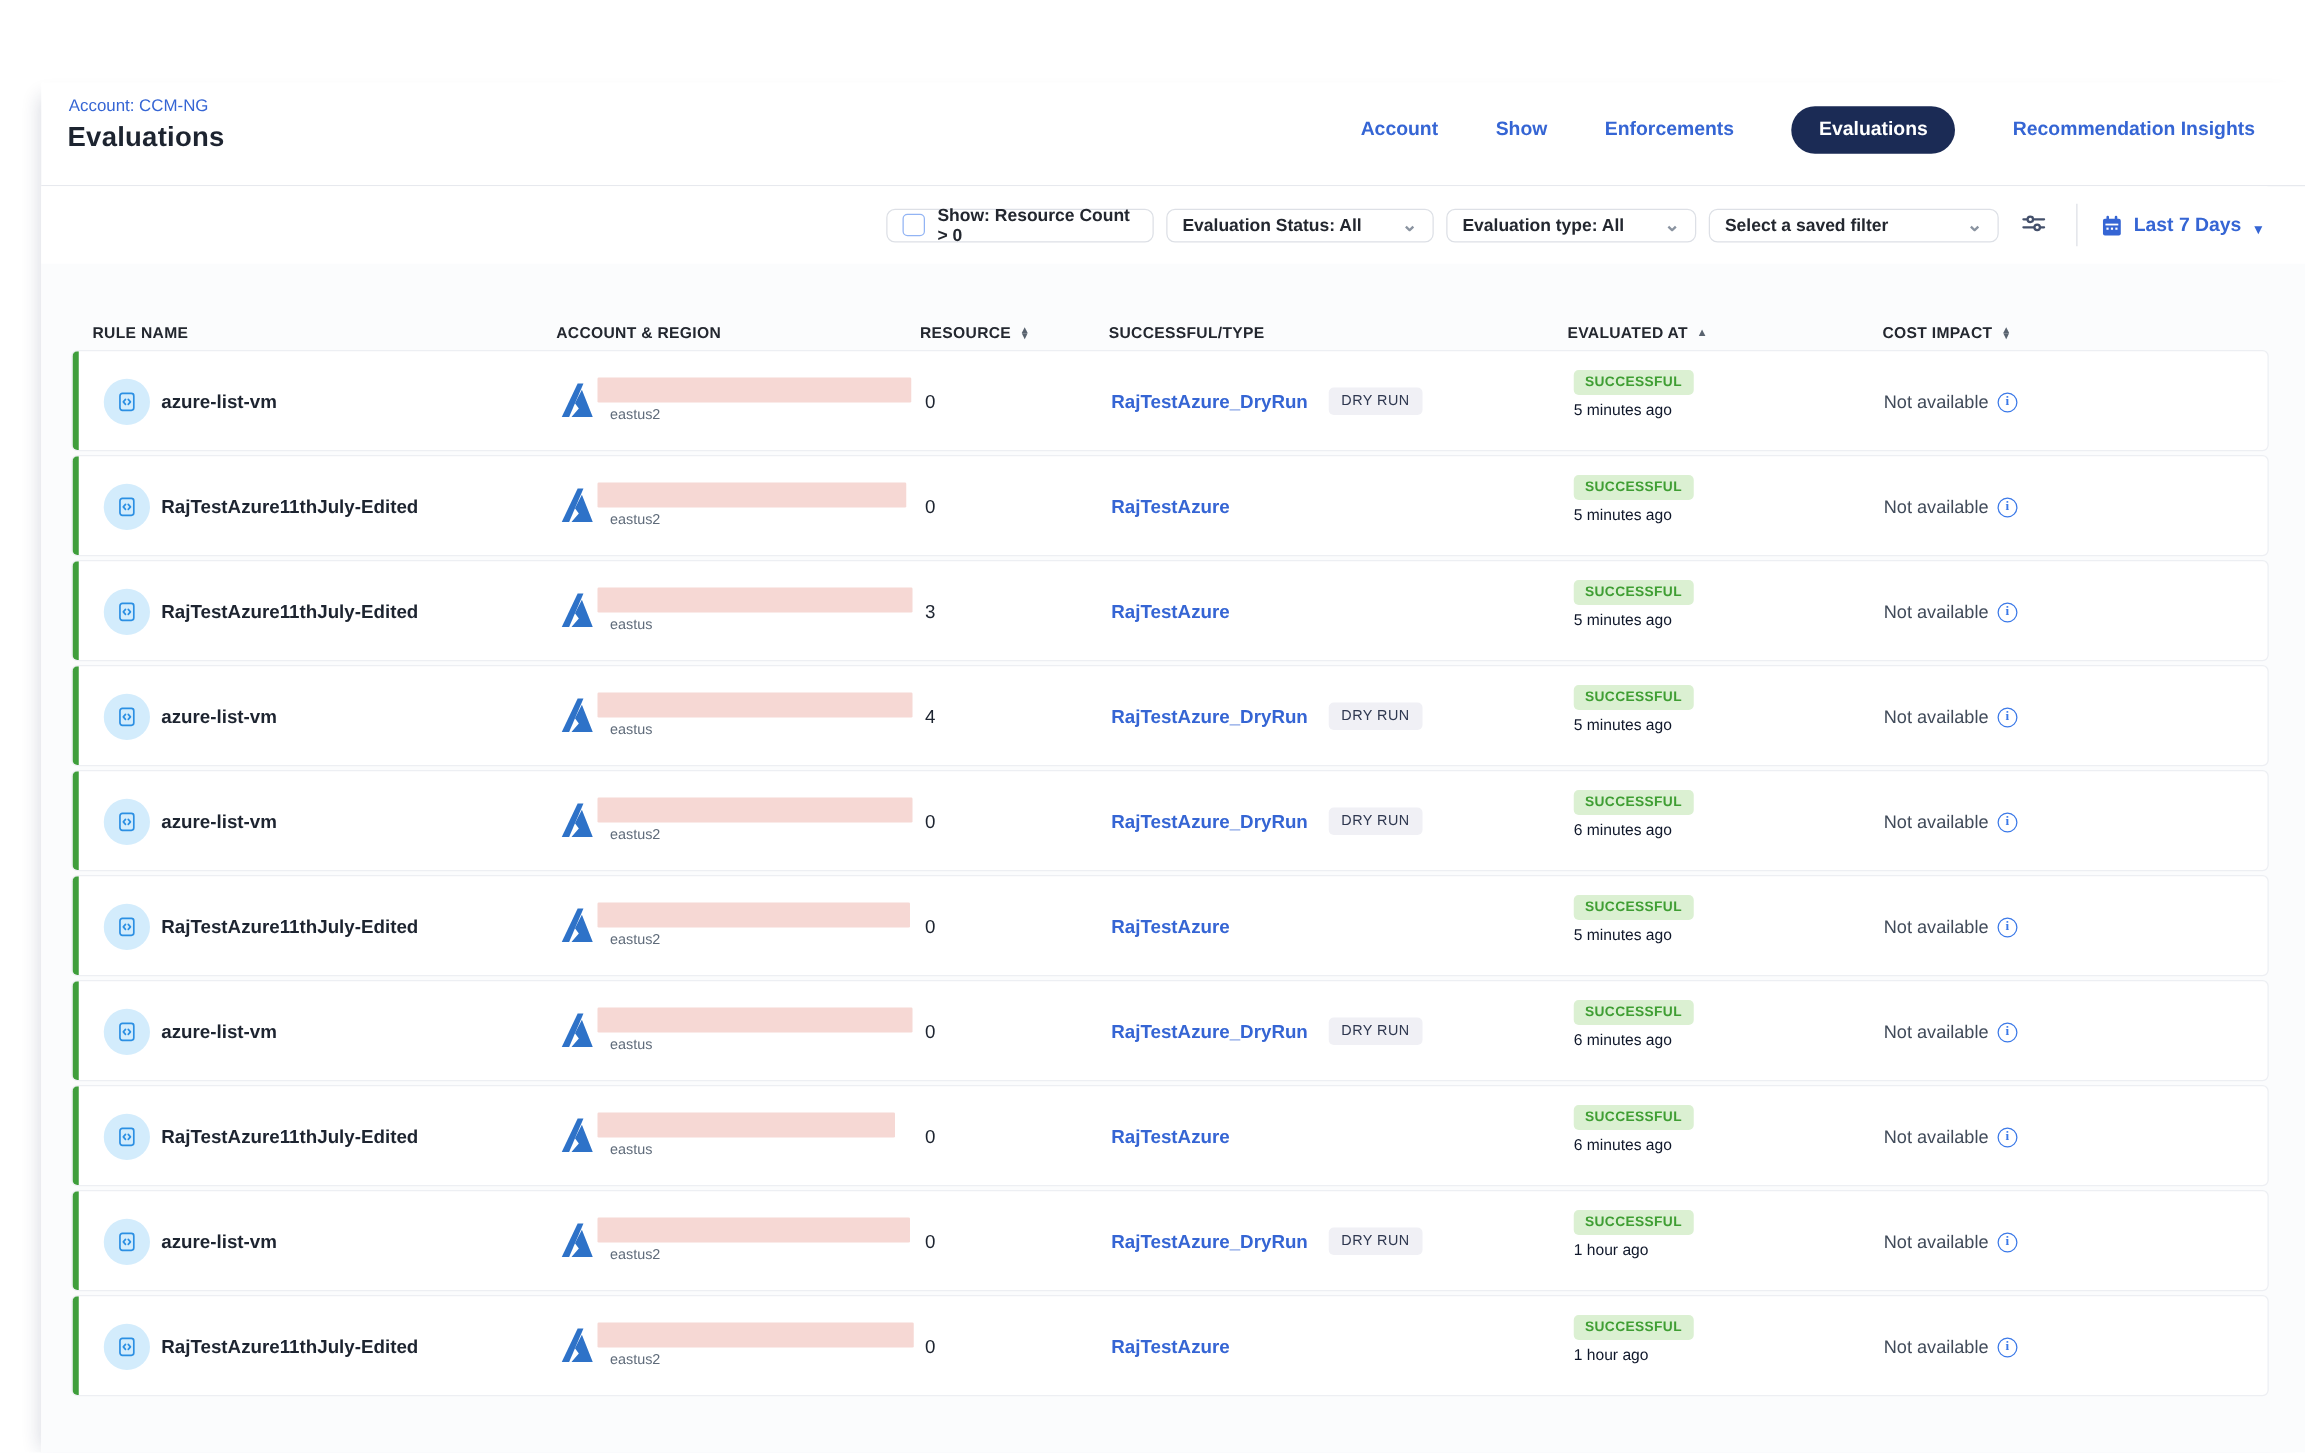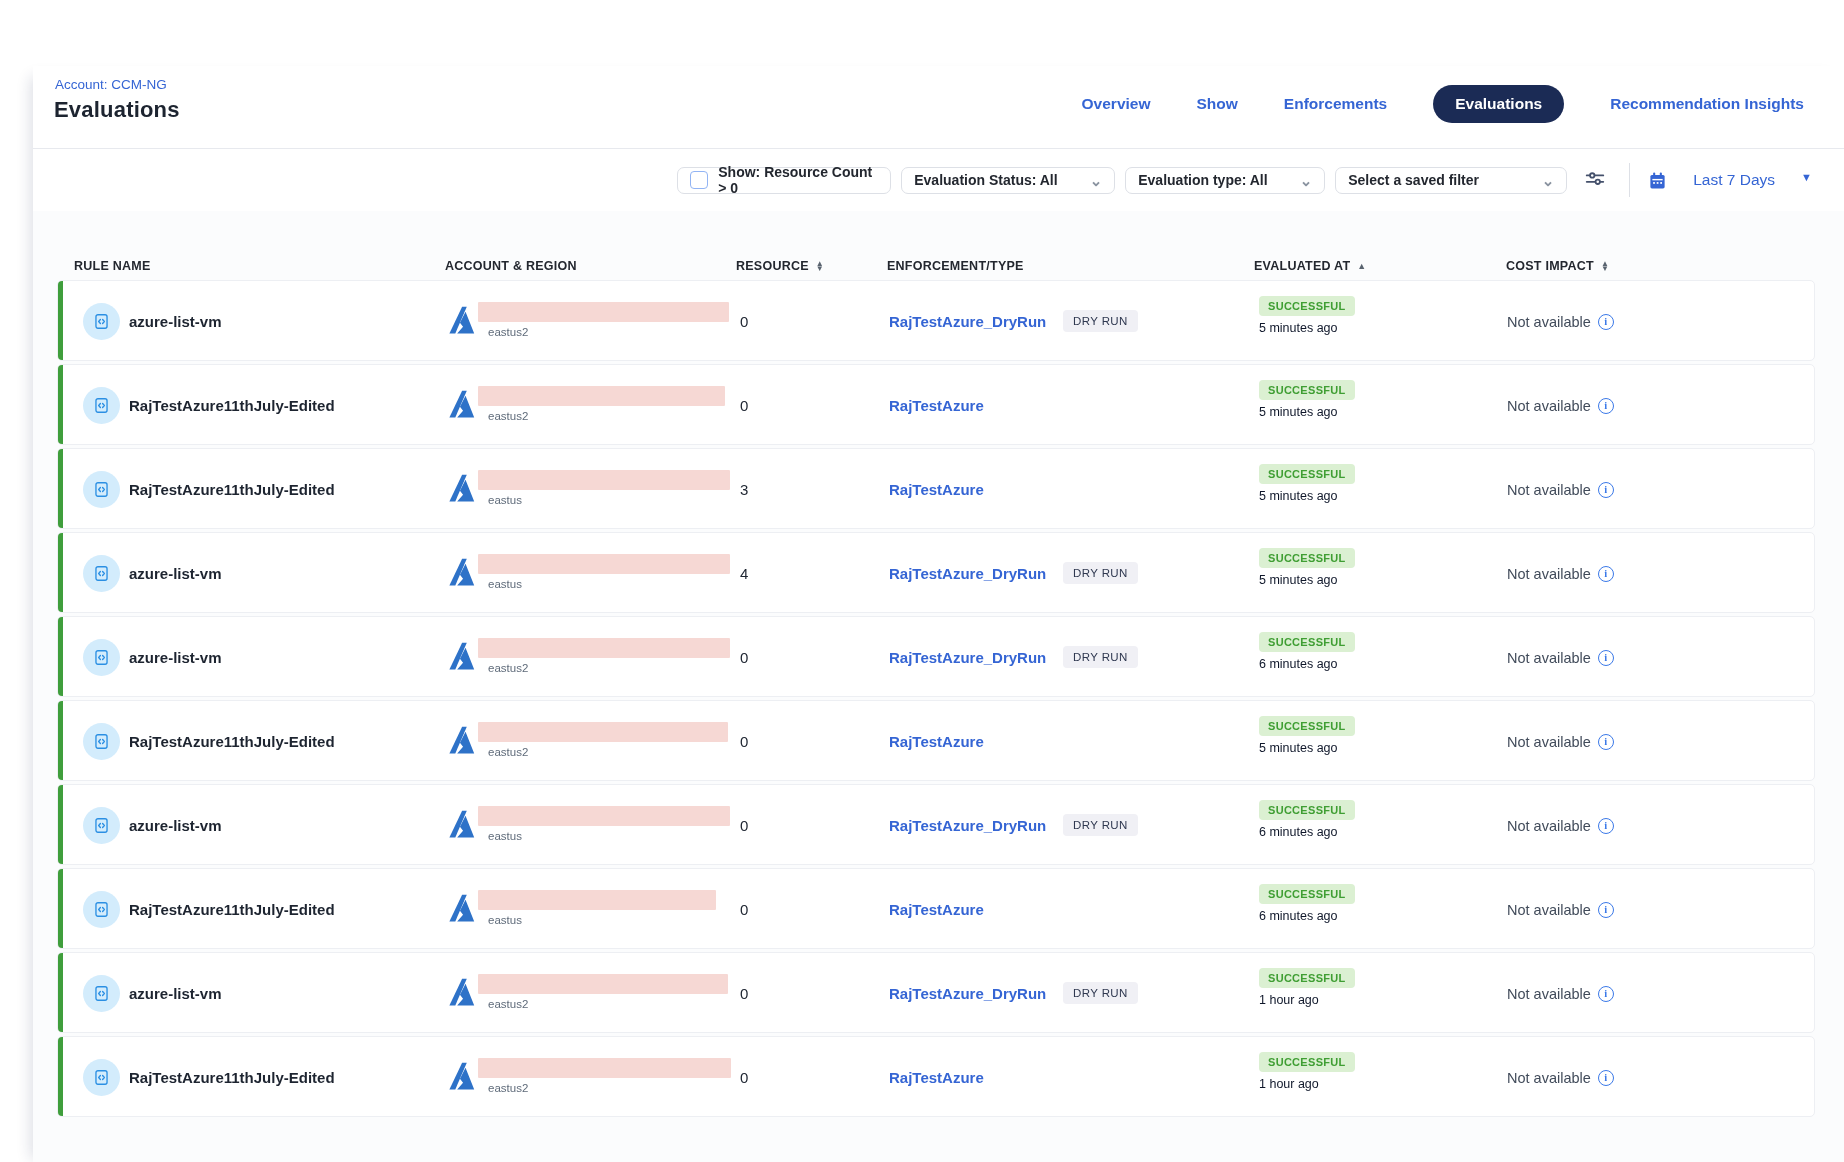--- a/index.html
+++ b/index.html
@@ -25,21 +25,21 @@
   .filter-bar { position:absolute; top:83px; left:0; right:30px; height:62px;
     display:flex; align-items:center; justify-content:flex-end; gap:10px; background:#ffffff; }
   .fbox { height:27px; background:#fff; border:1px solid #dde0e6; border-radius:7px;
     display:flex; align-items:center; padding:0 12px; font-size:14px; font-weight:600; color:#23272f; cursor:pointer; }
   .fbox .chev { margin-left:auto; color:#8a93a0; font-size:15px; line-height:1; padding-left:14px; }
   .checkbox { width:18px; height:18px; border:1.6px solid #92b4f4; border-radius:4px; background:#fff; margin-right:10px; flex:0 0 auto; }
   .fbox.w-show { width:214px; } .fbox.w-status { width:214px; } .fbox.w-type { width:200px; } .fbox.w-saved { width:232px; }
   .fbox.w-saved .lbl { color:#23272f; }
   .icon-btn { width:36px; height:36px; display:flex; align-items:center; justify-content:center; cursor:pointer; }
   .vdivider { width:1px; height:34px; background:#dde0e6; margin:0 6px; }
-  .date-range { display:flex; align-items:flex-start; gap:26px; color:#3565d4; font-size:15.5px; font-weight:400; cursor:pointer; padding:0 2px; }
+  .date-range { display:flex; align-items:flex-end; gap:8px; color:#3565d4; font-size:15.5px; font-weight:700; cursor:pointer; padding:0 2px; }
   .caret-down { font-size:11px; color:#3565d4; }
 
   
   .table-area { position:absolute; left:0; right:0; top:145px; bottom:0; background:#fbfcfd; }
   .thead { position:absolute; top:48px; left:0; right:0; height:22px; font-size:12.5px; font-weight:700; color:#23272f; letter-spacing:.25px; }
   .th { position:absolute; display:flex; align-items:center; gap:7px; white-space:nowrap; }
   .sort-icon { display:flex; flex-direction:column; line-height:5px; font-size:8px; color:#59636f; cursor:pointer; }
   .asc-icon { font-size:9px; color:#59636f; cursor:pointer; }
 
   .rows { position:absolute; left:24px; top:69px; width:1758px; }
@@ -70,21 +70,21 @@
 </head>
 <body>
 
 <div class="stage">
   <div class="panel">
 
     <div class="breadcrumb">Account: CCM-NG</div>
     <div class="page-title">Evaluations</div>
 
     <div class="tabs">
-      <div class="tab">Overview</div>
+      <div class="tab">Account</div>
       <div class="tab">Show</div>
       <div class="tab">Enforcements</div>
       <div class="tab active">Evaluations</div>
       <div class="tab">Recommendation Insights</div>
     </div>
 
     <div class="header-divider"></div>
 
     <div class="filter-bar">
       <div class="fbox w-show">
@@ -136,21 +136,21 @@
             <span>ACCOUNT &amp; REGION</span>
           </div>
         <div class="th" style="left:703px">
             <span>RESOURCE</span>
           <span class="sort-icon">
               <span>▲</span>
               <span>▼</span>
             </span>
           </div>
         <div class="th" style="left:854px">
-            <span>ENFORCEMENT/TYPE</span>
+            <span>SUCCESSFUL/TYPE</span>
           </div>
         <div class="th" style="left:1221px">
             <span>EVALUATED AT</span>
           <span class="asc-icon">▲</span>
           </div>
         <div class="th" style="left:1473px">
             <span>COST IMPACT</span>
           <span class="sort-icon">
               <span>▲</span>
               <span>▼</span>

